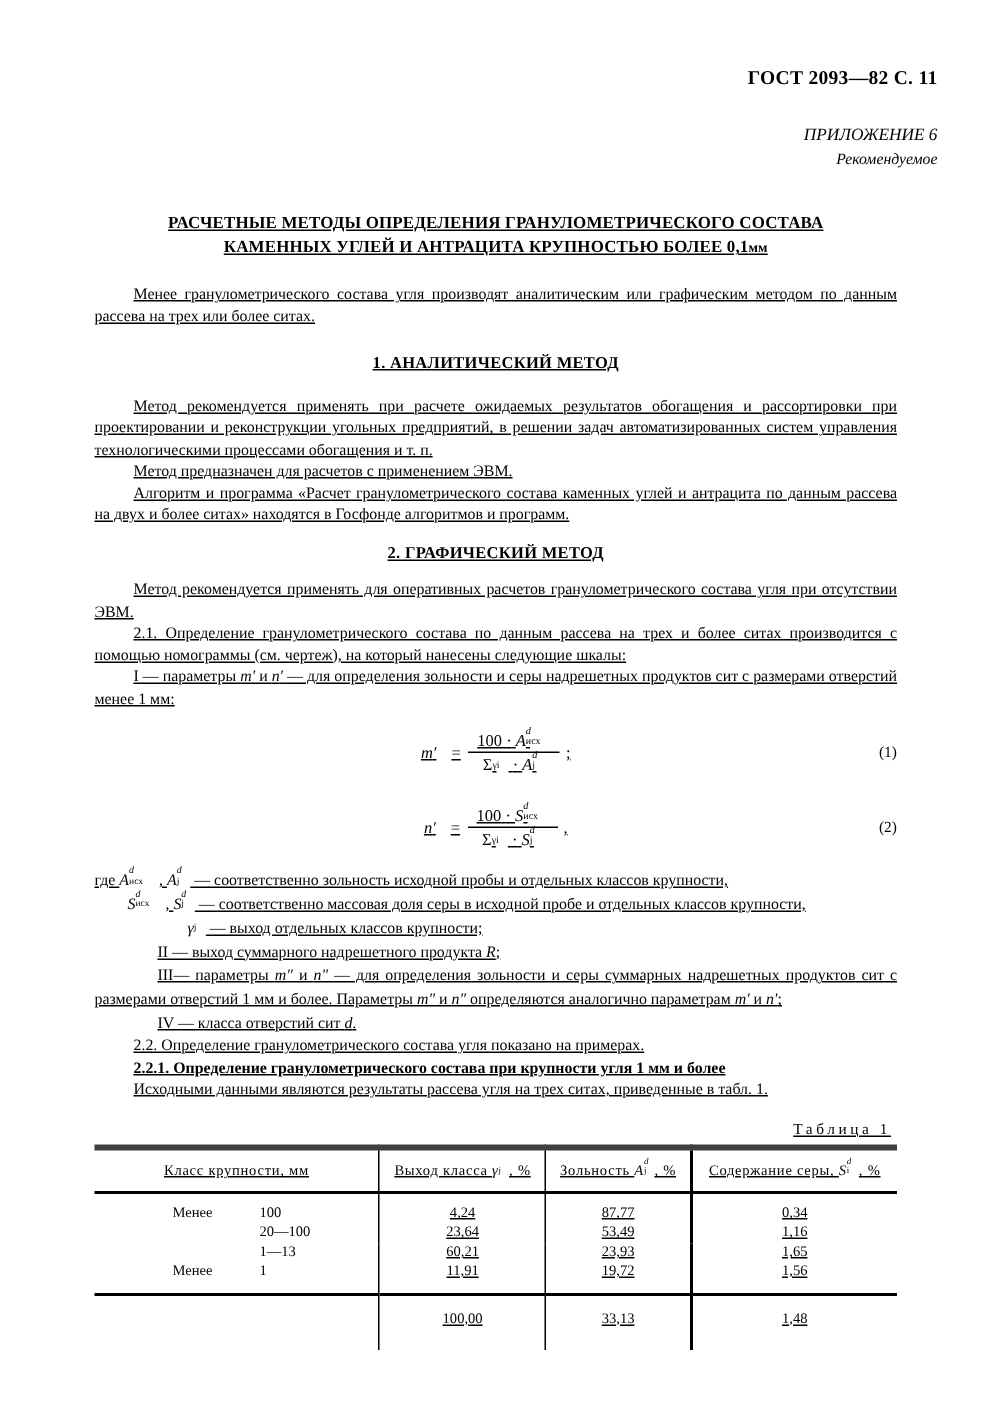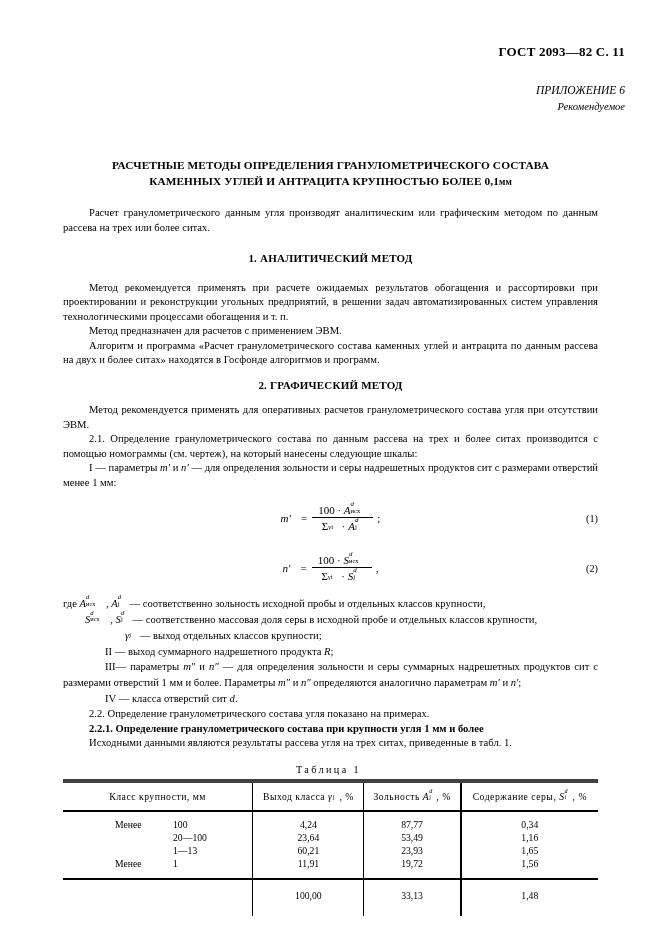--- a/index.html
+++ b/index.html
@@ -43,22 +43,23 @@
     font-style: italic;
     line-height: 1.45;
   }
   .annex-title { font-size: 11.5px; font-style: italic; }
   .annex-sub  { font-size: 10.5px; font-style: italic; }
 
   
   .content {
     position: absolute;
     left: 63px;
-    top: 16px;
+    top: 0;
     width: 535px;
+    text-decoration: underline;
   }
 
   .main-title {
     margin-top: 141px;
     text-align: center;
     font-weight: bold;
     font-size: 11.3px;
     line-height: 1.42;
     letter-spacing: 0.1px;
   }
@@ -146,21 +147,21 @@
   
   .where-list { font-size: 10.6px; line-height: 1.5; }
   .where-line { display: block; white-space: normal; }
   .ind1 { padding-left: 0; }
   .ind2 { padding-left: 22px; }
   .ind3 { padding-left: 62px; }
   .ind4 { padding-left: 42px; }
 
   
   .table-label {
-    text-align: center;
+    text-align: right;
     font-size: 10.2px;
     letter-spacing: 2.4px;
     margin-bottom: 4px;
     padding-right: 4px;
   }
   table.data {
     border-collapse: collapse;
     width: 535px;
     font-size: 9.7px;
   }
@@ -219,21 +220,21 @@
 
   <div class="content">
 
     <div class="main-title">
       <span>РАСЧЕТНЫЕ МЕТОДЫ ОПРЕДЕЛЕНИЯ ГРАНУЛОМЕТРИЧЕСКОГО СОСТАВА</span><br>
       <span>КАМЕННЫХ УГЛЕЙ И АНТРАЦИТА КРУПНОСТЬЮ БОЛЕЕ 0,1</span><span class="small">мм</span>
     </div>
 
     <div class="gap-lg"></div>
 
-    <p class="para">Расчет гранулометрического данным угля производят аналитическим или графическим методом по данным рассева на трех или более ситах.</p>
+    <p class="para">Менее гранулометрического состава угля производят аналитическим или графическим методом по данным рассева на трех или более ситах.</p>
 
     <div class="gap-lg"></div>
 
     <div class="sec-head">1. АНАЛИТИЧЕСКИЙ МЕТОД</div>
 
     <div class="gap-lg"></div>
 
     <p class="para">Метод рекомендуется применять при расчете ожидаемых результатов обогащения и рассортировки при проектировании и реконструкции угольных предприятий, в решении задач автоматизированных систем управления технологическими процессами обогащения и т. п.</p>
     <p class="para">Метод предназначен для расчетов с применением ЭВМ.</p>
     <p class="para">Алгоритм и программа «Расчет гранулометрического состава каменных углей и антрацита по данным рассева на двух и более ситах» находятся в Госфонде алгоритмов и программ.</p>

